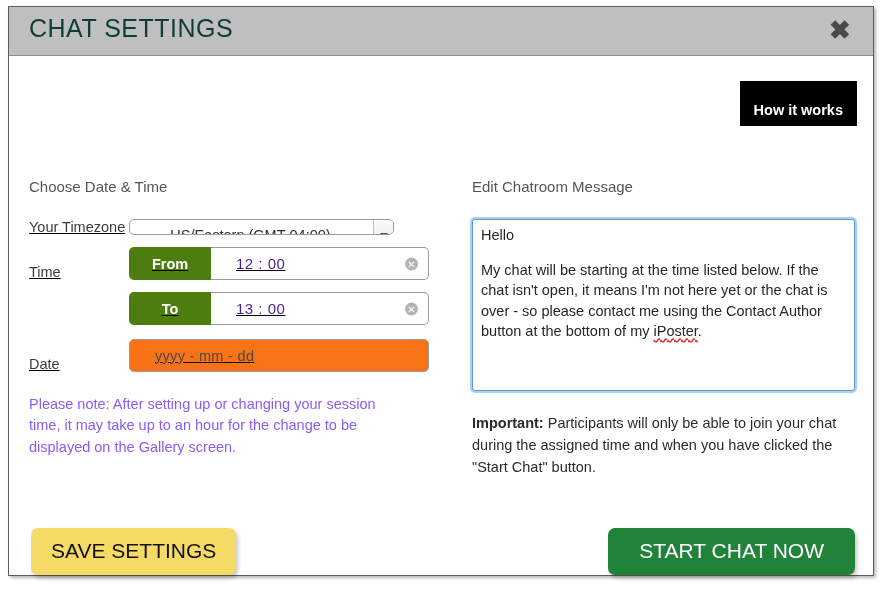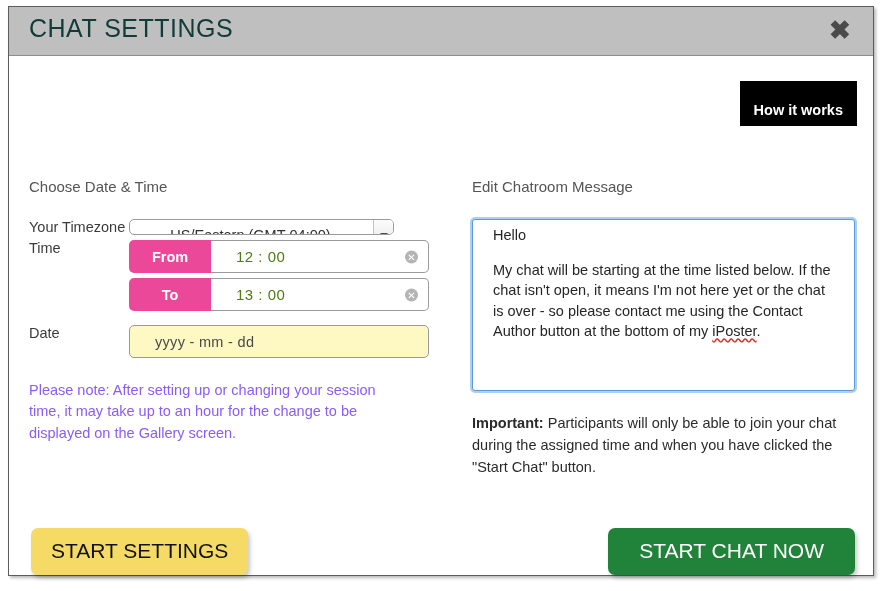--- a/index.html
+++ b/index.html
@@ -91,22 +91,23 @@
 
   .section-heading {
     font-size: 15px;
     color: #555555;
     margin-bottom: 24px;
   }
 
   
   .form-row {
     display: flex;
-    align-items: flex-start;
-    margin-bottom: 5px;
+    align-items: flex-end;
+    margin-bottom: 12px;
+    text-decoration: underline;
   }
   .row-label {
     width: 100px;
     flex: 0 0 100px;
     font-size: 14.5px;
     color: #3b3b3b;
   }
 
   .select-wrap {
     position: relative;
@@ -150,21 +151,21 @@
     display: block;
   }
 
   .time-group {
     display: flex;
     align-items: stretch;
     height: 33px;
   }
   .time-prefix {
     width: 82px;
-    background: #ec4899;
+    background: #4d7c0f;
     color: #ffffff;
     font-size: 14.5px;
     font-weight: bold;
     display: flex;
     align-items: center;
     justify-content: center;
     border-radius: 5px 0 0 5px;
     cursor: pointer;
     user-select: none;
   }
@@ -176,21 +177,21 @@
     border-left: none;
     border-radius: 0 5px 5px 0;
     box-sizing: border-box;
     display: flex;
     align-items: center;
     cursor: text;
   }
   .time-value {
     padding-left: 25px;
     font-size: 15px;
-    color: #4d7c0f;
+    color: #4c1d95;
     letter-spacing: 0.5px;
   }
   .clear-icon {
     position: absolute;
     right: 10px;
     top: 50%;
     transform: translateY(-50%);
     width: 13px;
     height: 13px;
     border-radius: 50%;
@@ -201,21 +202,21 @@
     text-align: center;
     cursor: pointer;
     user-select: none;
   }
 
   .date-input {
     width: 300px;
     height: 33px;
     border: 1px solid #9a9a9a;
     border-radius: 5px;
-    background: #fef9c3;
+    background: #f97316;
     box-sizing: border-box;
     display: flex;
     align-items: center;
     cursor: text;
   }
   .date-placeholder {
     padding-left: 25px;
     font-size: 14.5px;
     color: #4a4a4a;
     letter-spacing: 0.3px;
@@ -231,21 +232,21 @@
 
   
   .message-box {
     width: 383px;
     height: 172px;
     background: #ffffff;
     border: 1px solid #5b9bd5;
     border-radius: 3px;
     box-shadow: 0 0 0 2px rgba(110,168,228,0.55);
     box-sizing: border-box;
-    padding: 5px 20px;
+    padding: 5px 8px;
     overflow: hidden;
     cursor: text;
   }
   .message-text {
     font-size: 14.5px;
     line-height: 1.42;
     color: #262626;
     white-space: pre-wrap;
   }
   .spell {
@@ -351,17 +352,17 @@
       <div class="section-heading">Edit Chatroom Message</div>
 
       <div class="message-box">
         <div class="message-text">Hello</div>
         <div class="message-text" style="margin-top:14px;"><span>My chat will be starting at the time listed below. If the chat isn't open, it means I'm not here yet or the chat is over - so please contact me using the Contact Author button at the bottom of my </span><span class="spell">iPoster</span><span>.</span></div>
       </div>
 
       <div class="important-text"><b>Important:</b><span> Participants will only be able to join your chat during the assigned time and when you have clicked the "Start Chat" button.</span></div>
     </div>
 
-    <div class="btn-save">START SETTINGS</div>
+    <div class="btn-save">SAVE SETTINGS</div>
     <div class="btn-start">START CHAT NOW</div>
 
   </div>
 </div>
 
 </body></html>

